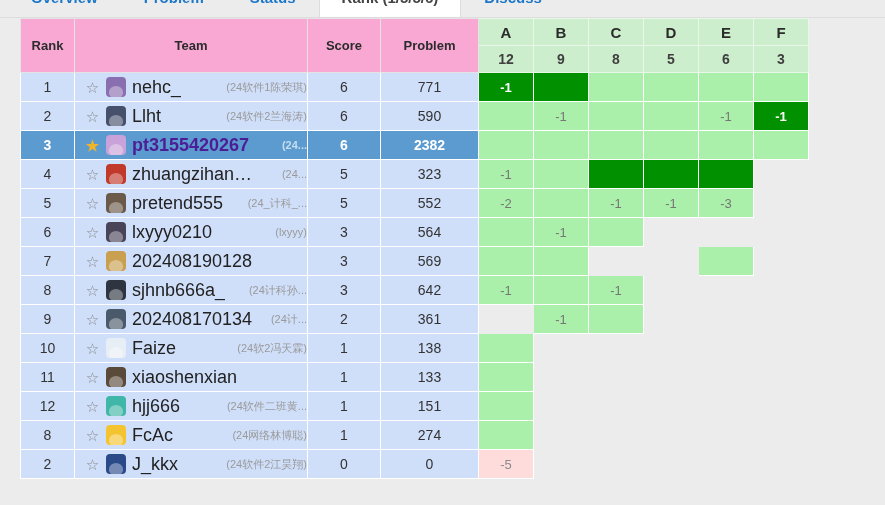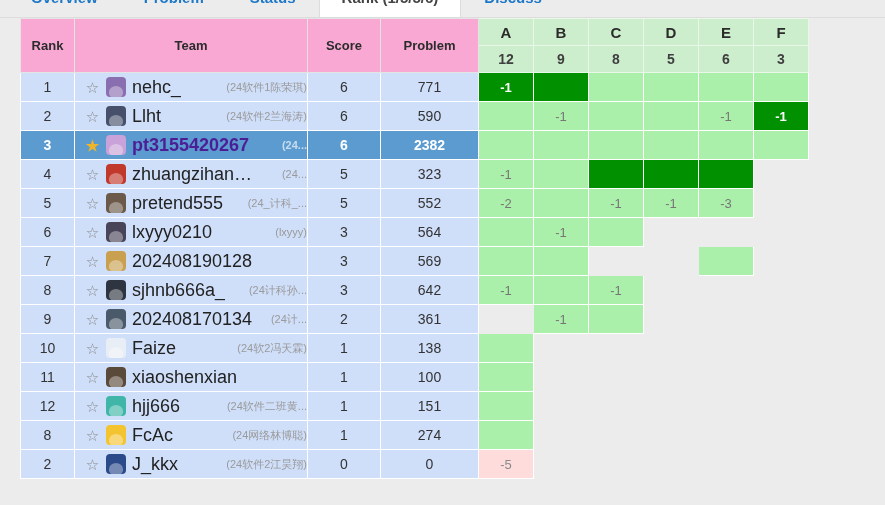--- a/index.html
+++ b/index.html
@@ -396,21 +396,21 @@
         <tr class="">
           <td class="rank-cell">11</td>
           <td class="team-cell">
             <div class="team-inner">
               <span class="star">☆</span>
               <span class="avatar" style="background: rgb(90, 74, 58);"></span>
               <span class="team-name">xiaoshenxian</span>
             </div>
           </td>
           <td>1</td>
-          <td>100</td>
+          <td>133</td>
           <td class="p p-try"></td>
           <td class="p p-none"></td>
           <td class="p p-none"></td>
           <td class="p p-none"></td>
           <td class="p p-none"></td>
           <td class="p p-none"></td>
         </tr>
         <tr class="">
           <td class="rank-cell">12</td>
           <td class="team-cell">

